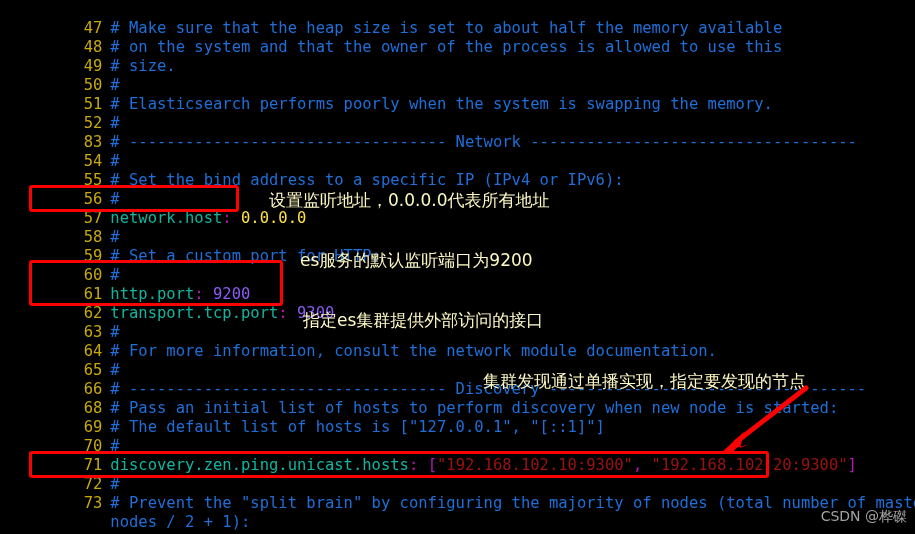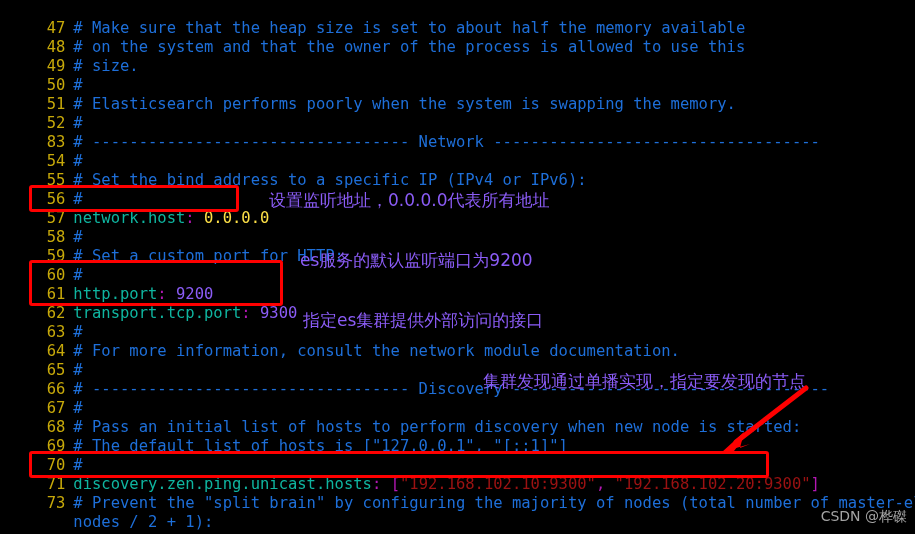--- a/index.html
+++ b/index.html
@@ -24,20 +24,21 @@
     background: #000000;
   }
 
   .code-line {
     height: 19px;
     line-height: 19px;
     font-size: 15.5px;
     white-space: pre;
     letter-spacing: 0px;
     position: relative;
+    padding-left: 37px;
   }
 
   .lnum {
     display: inline-block;
     width: 28px;
     text-align: right;
     color: #c7a90a;
     margin-right: 8px;
   }
   .lnum.blank { color: transparent; }
@@ -54,21 +55,21 @@
     position: absolute;
     border: 3px solid #ff0000;
     border-radius: 3px;
     box-sizing: border-box;
     pointer-events: none;
   }
 
   
   .annot {
     position: absolute;
-    color: #8b5cf6;
+    color: #fef9c3;
     font-family: "DejaVu Sans", "Liberation Sans", sans-serif;
     font-size: 17px;
     line-height: 20px;
     white-space: nowrap;
     font-weight: 400;
   }
 
   #arrow {
     position: absolute;
     left: 700px;
@@ -166,40 +167,40 @@
   </div>
 
   <div class="code-line">
     <span class="lnum">65</span><span class="cmt">#</span>
   </div>
 
   <div class="code-line">
     <span class="lnum">66</span><span class="cmt"># ---------------------------------- Discovery ----------------------------------</span>
   </div>
 
-  <div class="code-line">
-    <span class="lnum">67</span><span class="cmt">#</span>
-  </div>
 
   <div class="code-line">
     <span class="lnum">68</span><span class="cmt"># Pass an initial list of hosts to perform discovery when new node is started:</span>
   </div>
 
   <div class="code-line">
     <span class="lnum">69</span><span class="cmt"># The default list of hosts is ["127.0.0.1", "[::1]"]</span>
   </div>
 
   <div class="code-line">
     <span class="lnum">70</span><span class="cmt">#</span>
   </div>
 
   <div class="code-line">
     <span class="lnum">71</span><span class="key">discovery.zen.ping.unicast.hosts</span><span class="punct">:</span><span class="punct"> [</span><span class="str">"192.168.102.10:9300"</span><span class="punct">, </span><span class="str">"192.168.102.20:9300"</span><span class="punct">]</span>
   </div>
 
+  <div class="code-line">
+    <span class="lnum">72</span><span class="cmt">#</span>
+  </div>
 
   <div class="code-line">
     <span class="lnum">73</span><span class="cmt"># Prevent the "split brain" by configuring the majority of nodes (total number of master-eligible</span>
   </div>
 
   <div class="code-line">
     <span class="lnum blank"></span><span class="cmt">nodes / 2 + 1):</span>
   </div>
 
 </div>

